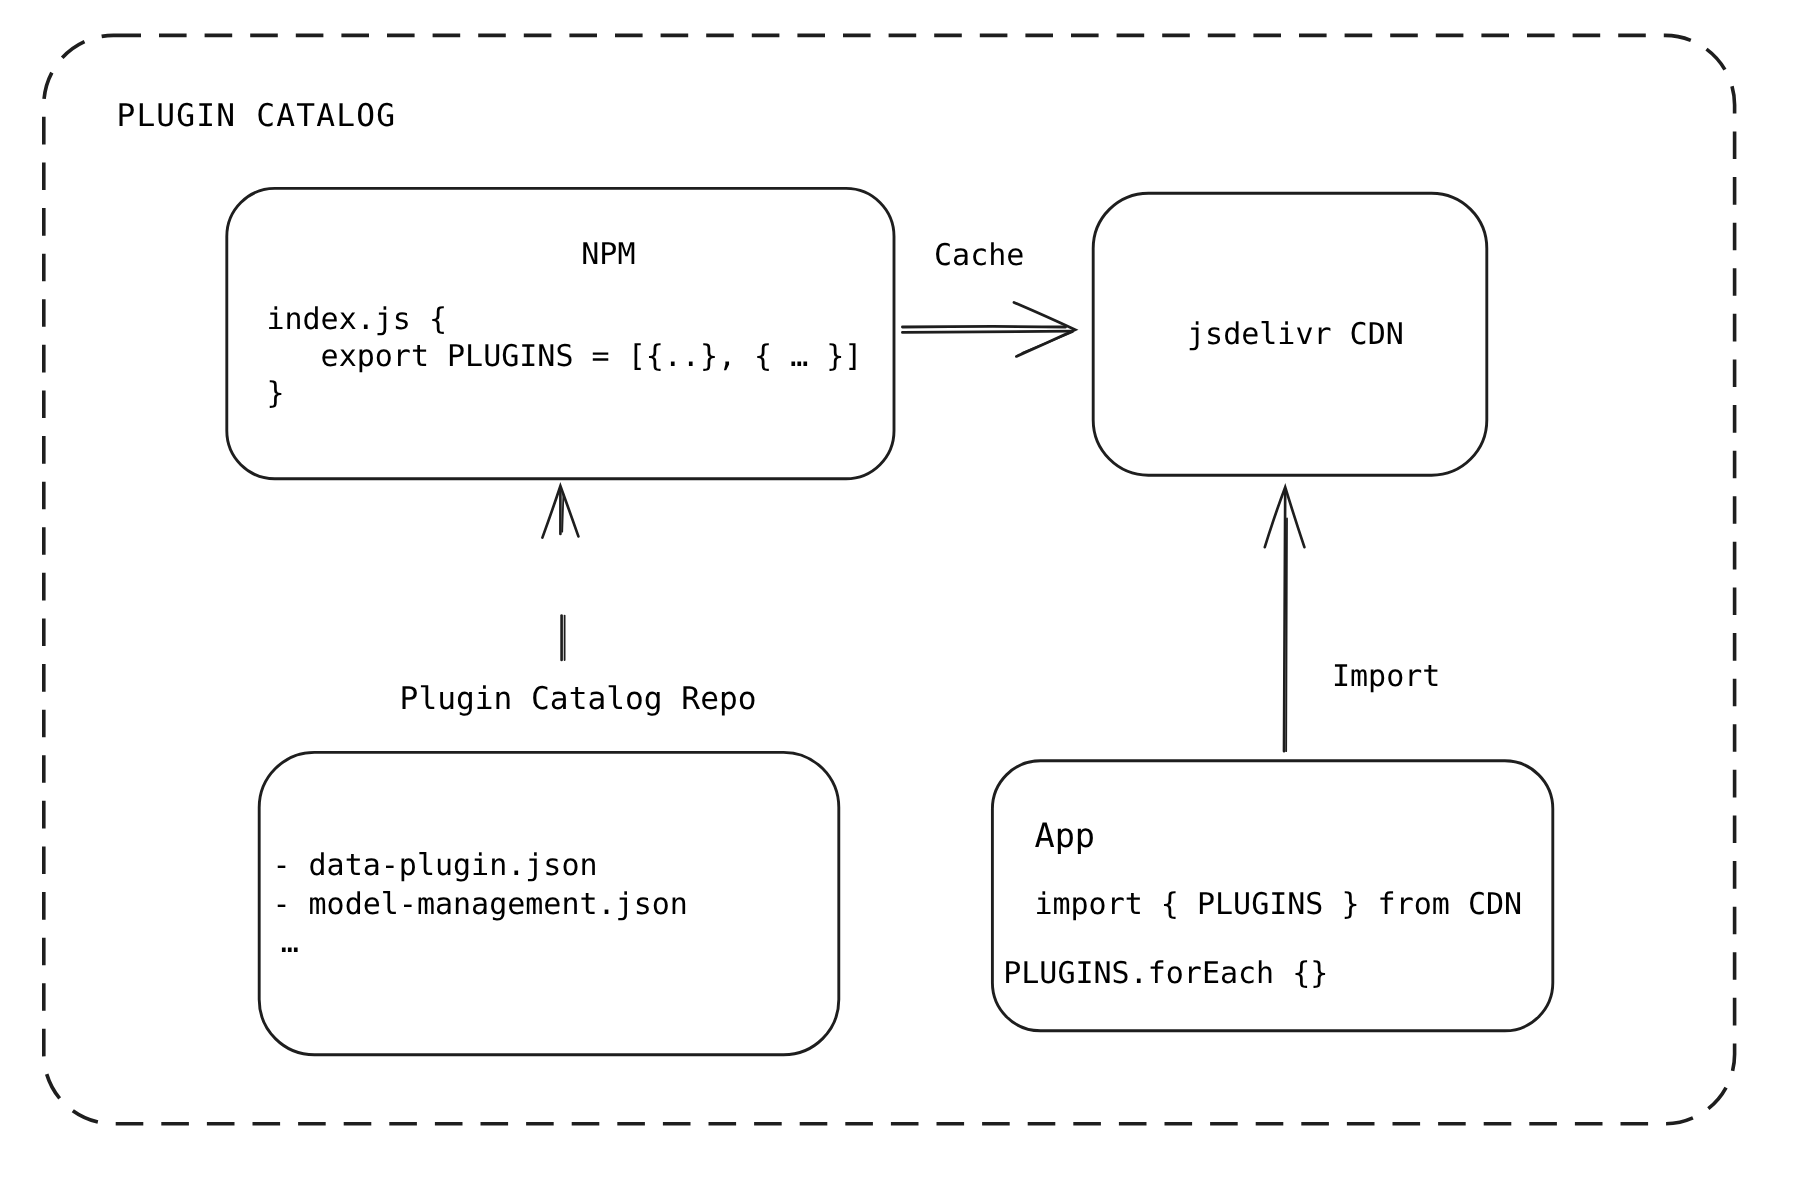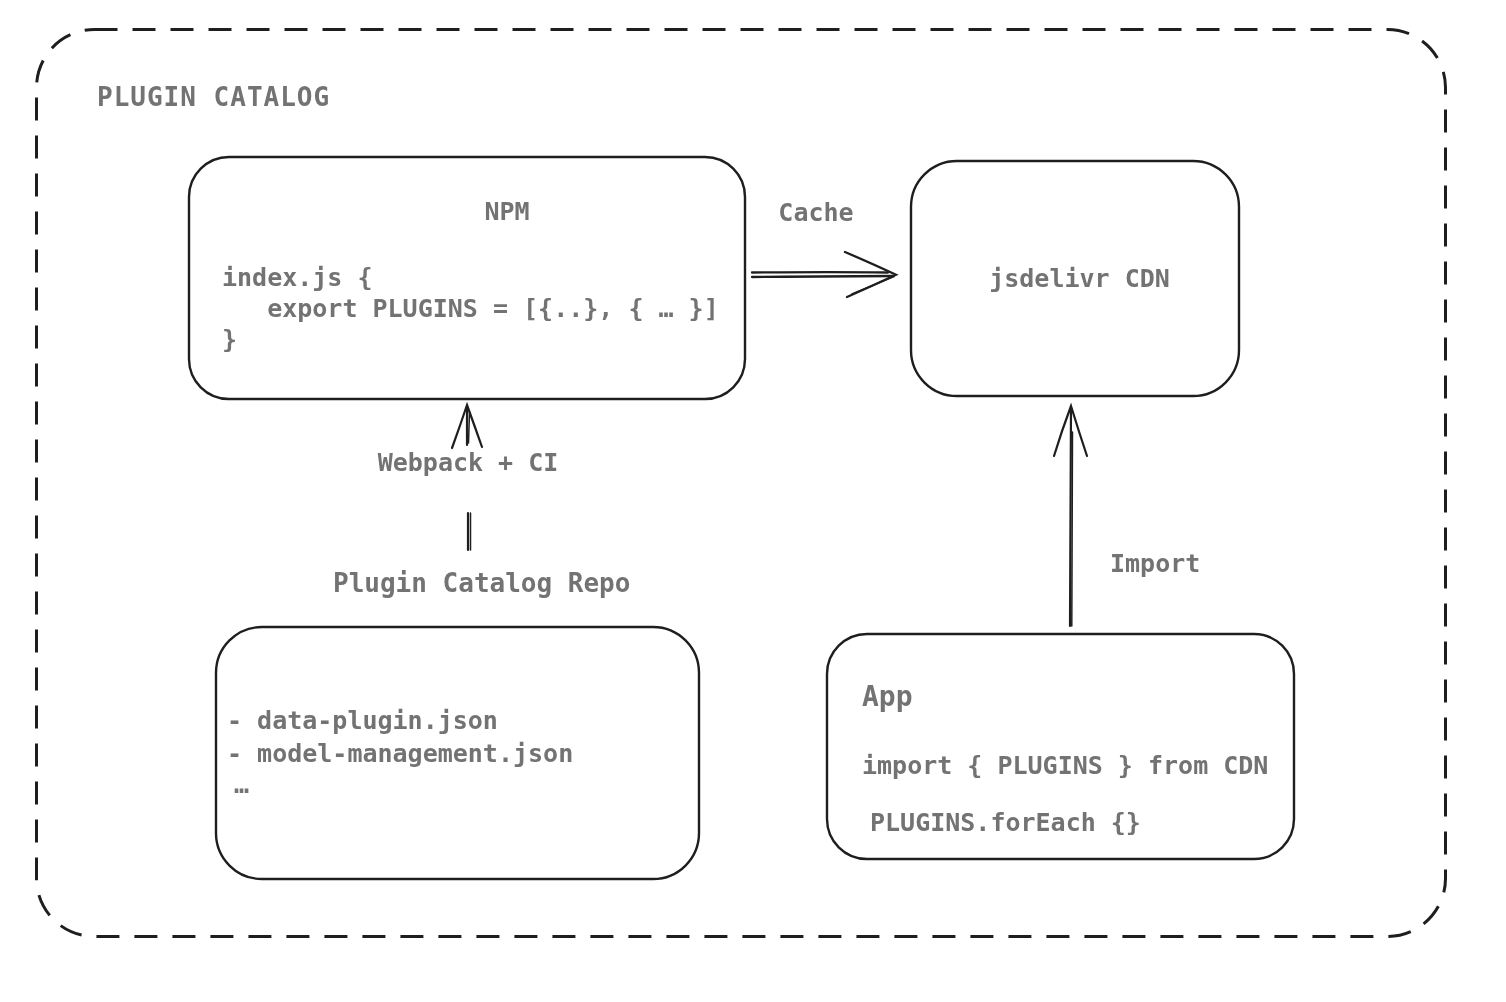--- a/index.html
+++ b/index.html
@@ -19,31 +19,31 @@
   .strokes {
     position: absolute;
     left: 0;
     top: 0;
     width: 1506px;
     height: 1002px;
   }
   .txt {
     position: absolute;
     white-space: pre;
-    font-weight: 700;
+    font-weight: 400;
     font-size: 25px;
     line-height: 31px;
-    color: #737373;
+    color: #000000;
   }
   .center { text-align: center; }
   .frame-title { font-size: 26px; letter-spacing: 1px; }
   .node-title { font-size: 25px; }
   .heading { font-size: 26px; margin-left: 44px; }
   .edge-label { font-size: 25px; }
-  .code-block div { white-space: pre; margin-top: 12px; }
+  .code-block div { white-space: pre; }
   .repo-files div { line-height: 33px; }
 </style>
 </head>
 <body>
 
 <div class="canvas">
 
   <svg class="strokes" viewBox="0 0 1506 1002" fill="none">
 
     <rect x="36.5" y="29.5" width="1409" height="907" rx="58" stroke="#1e1e1e" stroke-width="3" stroke-dasharray="23 15" fill="none"></rect>
@@ -84,30 +84,29 @@
   <div class="code-block">
     <div class="txt" style="left:222px; top:250px;">index.js {</div>
     <div class="txt" style="left:222px; top:281px;">   export PLUGINS = [{..}, { … }]</div>
     <div class="txt" style="left:222px; top:312px;">}</div>
   </div>
 
   <div class="txt edge-label center" style="left:748px; top:197px; width:136px;">Cache</div>
 
   <div class="txt center" style="left:911px; top:263px; width:337px;">jsdelivr CDN</div>
 
-  <div class="txt center" style="left:338px; top:448px; width:260px; line-height:30px;">Webpack + CI</div>
 
   <div class="txt heading" style="left:289px; top:568px;">Plugin Catalog Repo</div>
   <div class="repo-files">
     <div class="txt" style="left:227px; top:704px;">- data-plugin.json</div>
     <div class="txt" style="left:227px; top:737px;">- model-management.json</div>
     <div class="txt" style="left:234px; top:768px;">…</div>
   </div>
 
   <div class="txt node-title" style="left:862px; top:681px; font-size:28px;">App</div>
   <div class="code-block">
     <div class="txt" style="left:862px; top:738px;">import { PLUGINS } from CDN</div>
-    <div class="txt" style="left:870px; top:795px;">PLUGINS.forEach {}</div>
+    <div class="txt" style="left:836px; top:795px;">PLUGINS.forEach {}</div>
   </div>
 
   <div class="txt edge-label" style="left:1110px; top:548px;">Import</div>
 
 </div>
 
 </body></html>

